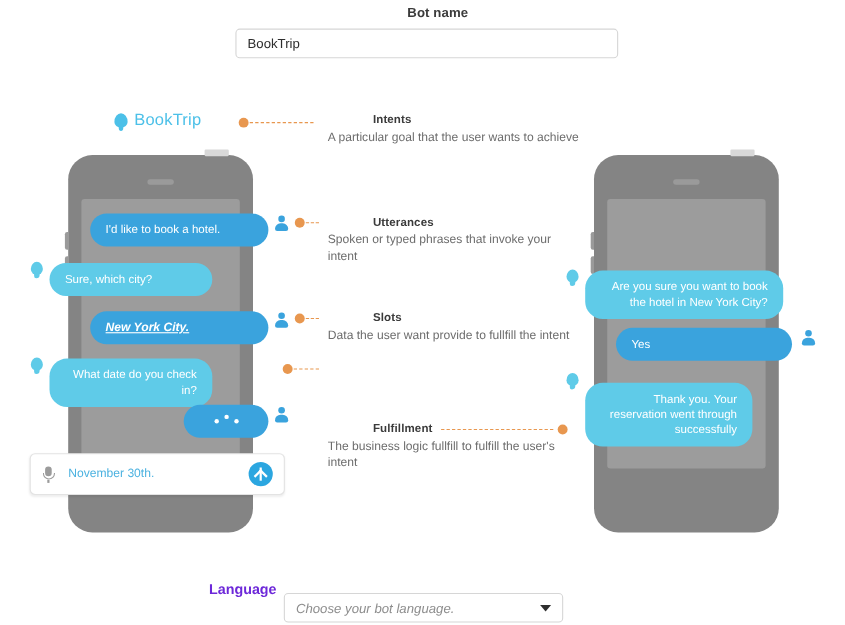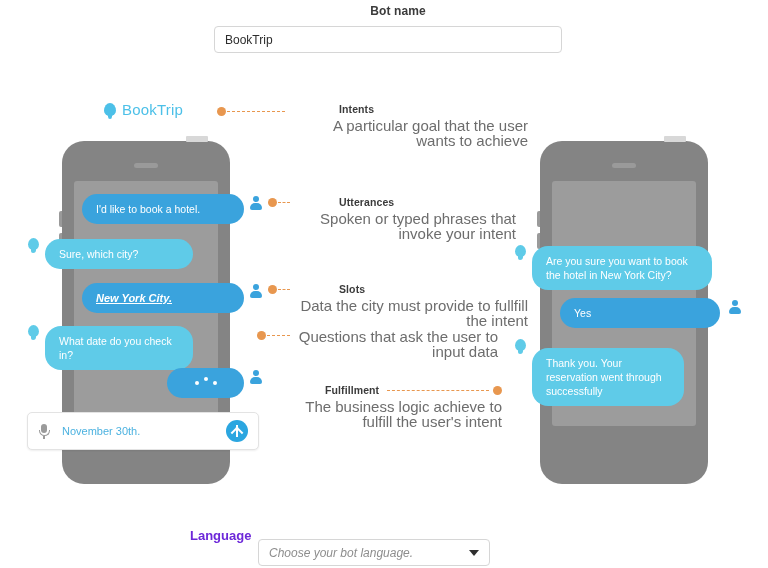--- a/index.html
+++ b/index.html
@@ -69,21 +69,21 @@
     border-radius:0 0 50% 50%;
   }
 
   
   .bubble {
     position:absolute;
     color:#ffffff;
     font-size:10.5px;
     line-height:14px;
     padding:8px 14px;
-    display:flex; align-items:center;
+    display:flex; align-items:center;text-align:right;
   }
   .bubble.bot   { background:#5fcbe8; border-radius:16px 16px 16px 16px; }
   .bubble.user  { background:#3aa3dd; border-radius:16px 16px 16px 16px; }
 
   .tail {
     position:absolute; width:11px; height:12px;
     border-radius:50% 50% 50% 50% / 55% 55% 45% 45%;
   }
   .tail:after{
     content:""; position:absolute; left:3px; bottom:-3px;
@@ -138,38 +138,38 @@
     transform:translate(-50%,-30%) rotate(45deg);
   }
   .send-btn:before{
     content:""; position:absolute; left:50%; top:5px;
     width:2px; height:12px; background:#fff; transform:translateX(-50%);
   }
 
   
   .anno { position:absolute; width:230px; }
   .anno-title { font-size:10.5px; font-weight:bold; color:#3b3b3b; margin:0 0 3px 0; letter-spacing:.1px;padding-left:41px;}
-  .anno-desc  { font-size:15px; color:#6d6d6d; line-height:15px;text-align:right; }
+  .anno-desc  { font-size:11px; color:#6d6d6d; line-height:15px; }
 
   .dot {
     position:absolute; width:9px; height:9px; border-radius:50%; background:#e8974f;
   }
   .dash {
     position:absolute; height:0; border-top:1.5px dashed #e8974f;
   }
   .fulfil-inline { display:flex; align-items:center; gap:0; }
   .fulfil-line { flex:1; height:0; border-top:1.5px dashed #e8974f; margin:0 4px 0 8px; }
   .fulfil-dot { width:9px; height:9px; border-radius:50%; background:#e8974f; flex:none; }
 
   
   .lang-label {
     position:absolute; left:190px; top:528px; font-size:13px; font-weight:bold; color:#6d28d9;
   }
   .lang-select {
-    position:absolute; left:258px; top:539px; width:232px; height:27px;
+    position:absolute; left:258px; top:539px; width:254px; height:27px;
     border:1px solid #d6d6d6; border-radius:4px; background:#fff;
     display:flex; align-items:center; padding:0 10px;
   }
   .lang-placeholder { font-size:12px; color:#8d8d8d; font-style:italic; flex:1; }
   .caret {
     width:0;height:0;border-left:5px solid transparent;border-right:5px solid transparent;
     border-top:6px solid #2f2f2f;
   }
 </style>
 </head>
@@ -283,33 +283,32 @@
   <div class="anno-desc">A particular goal that the user wants to achieve</div>
 </div>
 
 <div class="anno" style="left:298px; top:196px; width:218px;">
   <div class="anno-title">Utterances</div>
   <div class="anno-desc">Spoken or typed phrases that invoke your intent</div>
 </div>
 
 <div class="anno" style="left:298px; top:283px; width:230px;">
   <div class="anno-title">Slots</div>
-  <div class="anno-desc">Data the city must provide to fullfill the intent</div>
+  <div class="anno-desc">Data the user want provide to fullfill the intent</div>
 </div>
 
 <div class="anno" style="left:298px; top:329px; width:200px;">
-  <div class="anno-desc">Questions that ask the user to input data</div>
-</div>
-
-<div class="anno" style="left:284px; top:384px; width:218px;">
+</div>
+
+<div class="anno" style="left:298px; top:384px; width:218px;">
   <div class="anno-title fulfil-inline">
     <span>Fulfillment</span>
     <span class="fulfil-line"></span>
     <span class="fulfil-dot"></span>
   </div>
-  <div class="anno-desc">The business logic achieve to fulfill the user's intent</div>
+  <div class="anno-desc">The business logic fullfill to fulfill the user's intent</div>
 </div>
 
 <div class="lang-label">Language</div>
 <div class="lang-select">
   <span class="lang-placeholder">Choose your bot language.</span>
   <span class="caret"></span>
 </div>
 
 </body></html>

